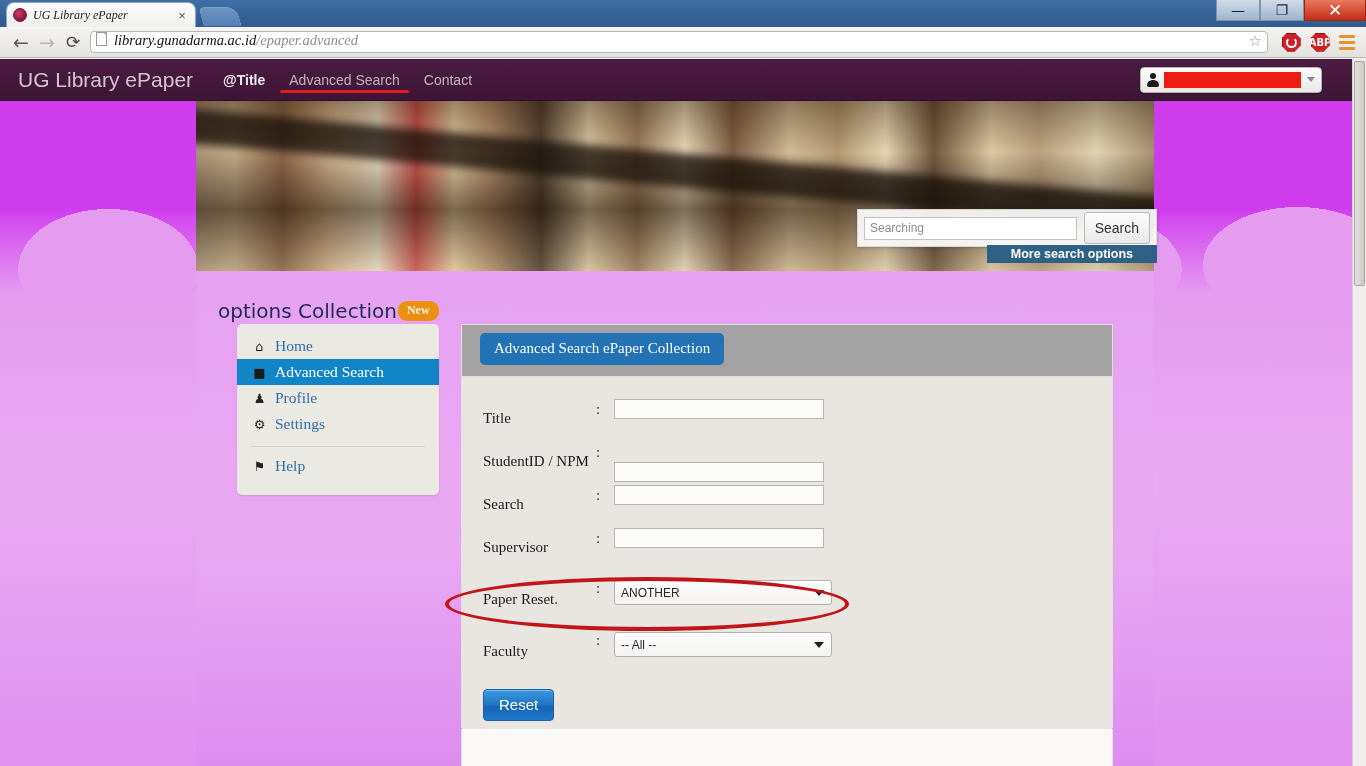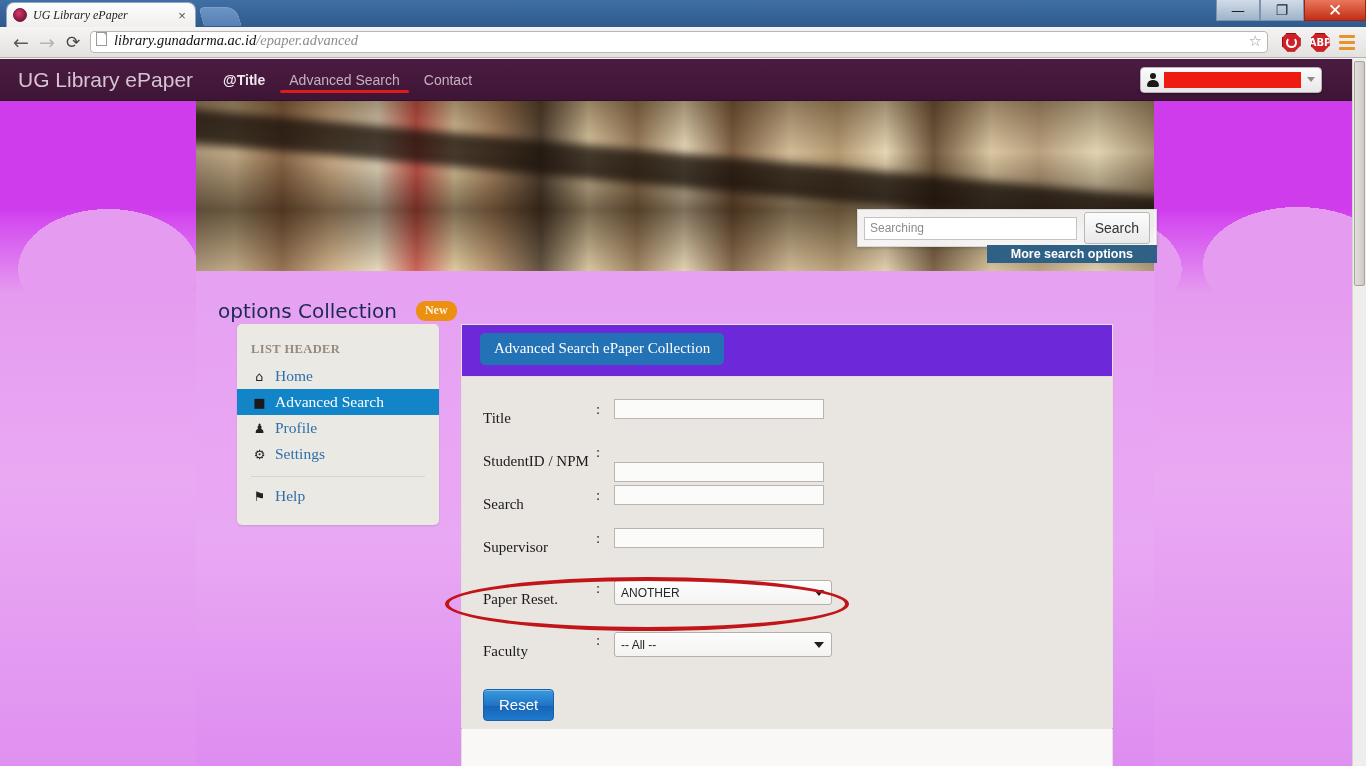--- a/index.html
+++ b/index.html
@@ -326,21 +326,21 @@
     font-family: "DejaVu Sans", sans-serif;
     display: flex; align-items: center;
     white-space: nowrap;
   }
   .badge-new {
     background: #ec9012;
     color: #fff3df;
     font-size: 12px; font-weight: bold;
     border-radius: 9px;
     padding: 2px 9px 3px;
-    margin-left: 19px;
+    margin-left: 1px;
     font-family: "Liberation Serif", serif;
   }
 
   
   .sidebar {
     position: absolute; left: 41px; top: 53px;
     width: 202px;
     background: #ebe9e4;
     border-radius: 5px;
     padding: 9px 0 16px;
@@ -374,21 +374,21 @@
 
   
   .panel {
     position: absolute; left: 265px; top: 53px;
     width: 652px; height: 404px;
     background: #f9f8f7;
     border: 1px solid #e4e0dc;
   }
   .panel-tabhead {
     height: 52px;
-    background: #6d28d9;
+    background: #a3a3a3;
     padding: 8px 0 0 18px;
     border-bottom: 1px solid #e1ddd9;
   }
   .tabbtn {
     display: inline-block;
     background: #2372b5;
     color: #fff;
     font-size: 15px;
     font-family: "Liberation Serif", serif;
     padding: 7px 14px 8px;
@@ -570,21 +570,20 @@
       </div>
 
       <div class="content">
 
         <div class="page-heading">
           <span>options Collection</span>
           <span class="badge-new">New</span>
         </div>
 
         <div class="sidebar">
-          <div class="list-header">LIST HEADER</div>
           <div class="sb-item">
             <span class="sb-ico">⌂</span>
             <span>Home</span>
           </div>
           <div class="sb-item active">
             <span class="sb-ico">■</span>
             <span>Advanced Search</span>
           </div>
           <div class="sb-item">
             <span class="sb-ico">♟</span>

